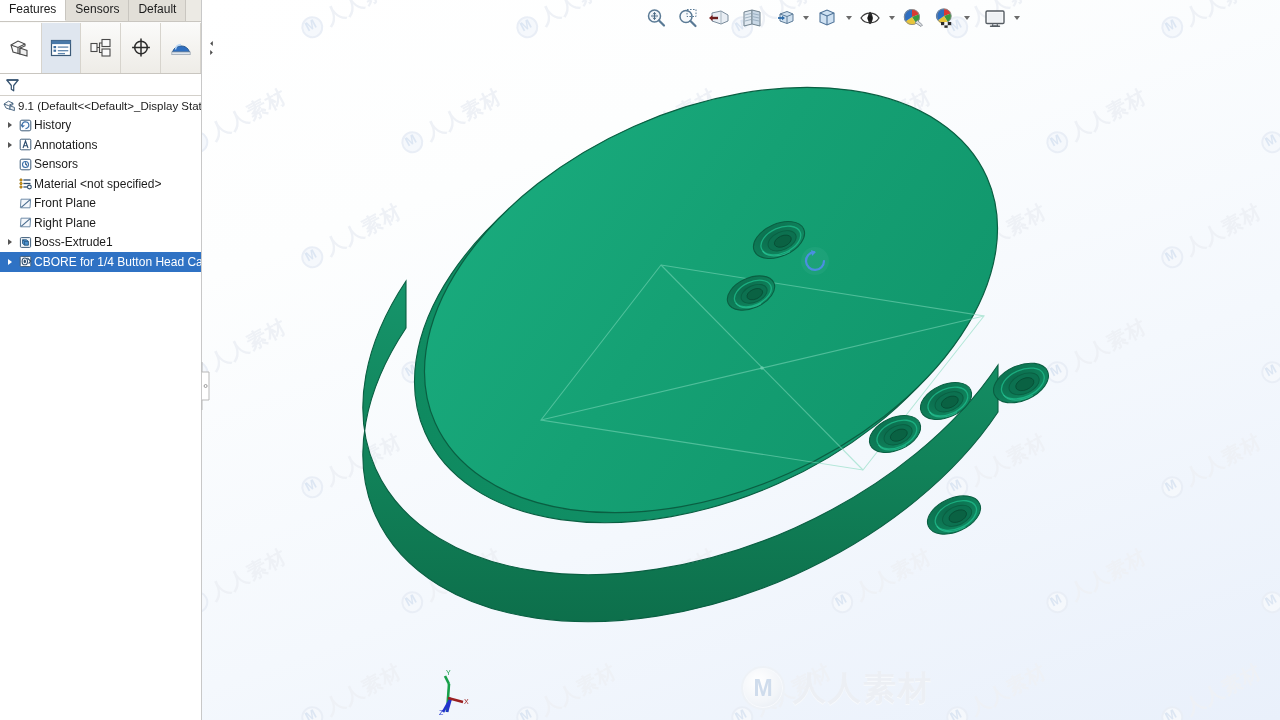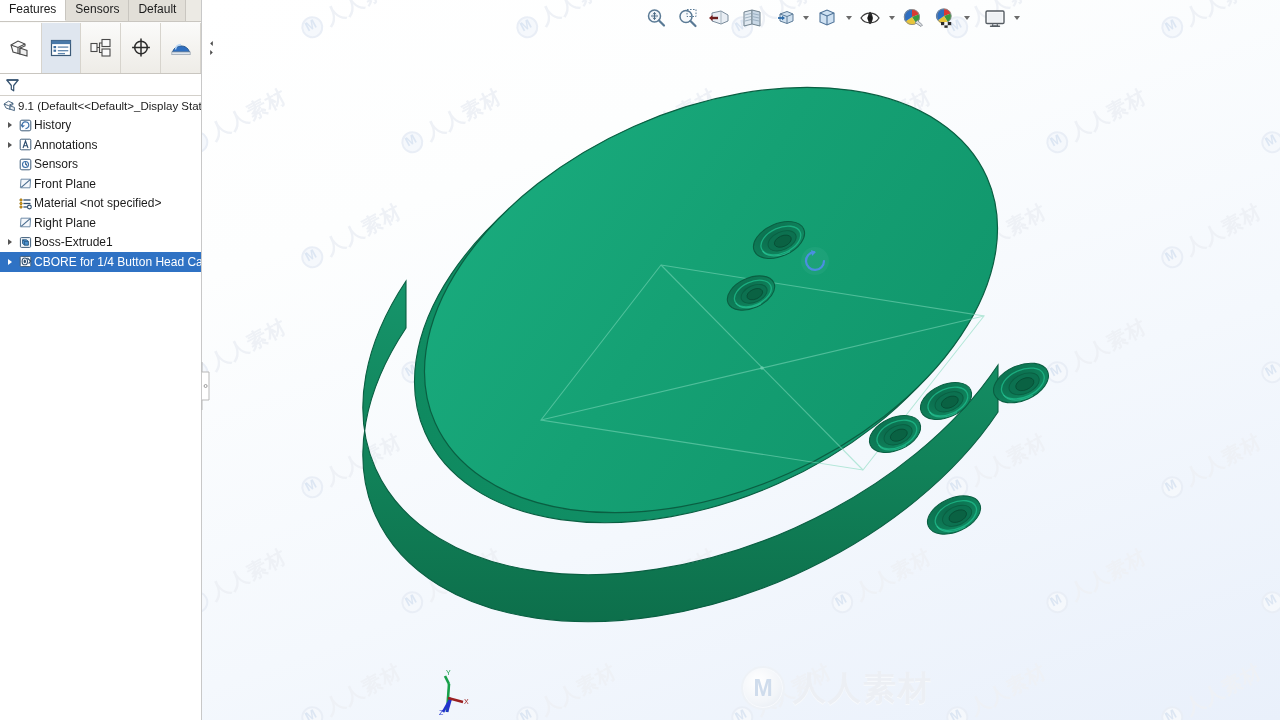--- a/index.html
+++ b/index.html
@@ -557,30 +557,20 @@
                 <circle cx="7.5" cy="7.5" r="3" fill="none" stroke="#3b6fa8" stroke-width="1.1"></circle>
                 <path d="M 7.5 5.2 L 7.5 7.5 L 9.2 8.6" stroke="#3b6fa8" stroke-width="1"></path>
               </svg>
             </span>
             <span class="tlabel">Sensors</span>
           </div>
           <div class="tree-row">
             <span class="tw"></span>
             <span class="ti">
               <svg width="15" height="15" viewBox="0 0 15 15">
-                <path d="M 3 3.2 L 12.6 3.2 L 12 11.8 L 2.4 11.8 Z" fill="#f4f7fb" stroke="#6e8ca8" stroke-width="1"></path>
-                <path d="M 3.2 11.4 L 12.2 3.6" stroke="#4a6d8f" stroke-width="1.2"></path>
-              </svg>
-            </span>
-            <span class="tlabel">Front Plane</span>
-          </div>
-          <div class="tree-row">
-            <span class="tw"></span>
-            <span class="ti">
-              <svg width="15" height="15" viewBox="0 0 15 15">
                 <g fill="#e8a317" stroke="#8a6510" stroke-width="0.7">
                   <circle cx="3" cy="4" r="1.2"></circle>
                   <circle cx="3" cy="7.5" r="1.2"></circle>
                   <circle cx="3" cy="11" r="1.2"></circle>
                 </g>
                 <g stroke="#2d4d6e" stroke-width="1.3">
                   <path d="M 5.4 4 L 12.5 4"></path>
                   <path d="M 5.4 7.5 L 12.5 7.5"></path>
                   <path d="M 5.4 11 L 9.6 11"></path>
                 </g>
@@ -590,20 +580,30 @@
             <span class="tlabel">Material &lt;not specified&gt;</span>
           </div>
           <div class="tree-row">
             <span class="tw"></span>
             <span class="ti">
               <svg width="15" height="15" viewBox="0 0 15 15">
                 <path d="M 3 3.2 L 12.6 3.2 L 12 11.8 L 2.4 11.8 Z" fill="#f4f7fb" stroke="#6e8ca8" stroke-width="1"></path>
                 <path d="M 3.2 11.4 L 12.2 3.6" stroke="#4a6d8f" stroke-width="1.2"></path>
               </svg>
             </span>
+            <span class="tlabel">Front Plane</span>
+          </div>
+          <div class="tree-row">
+            <span class="tw"></span>
+            <span class="ti">
+              <svg width="15" height="15" viewBox="0 0 15 15">
+                <path d="M 3 3.2 L 12.6 3.2 L 12 11.8 L 2.4 11.8 Z" fill="#f4f7fb" stroke="#6e8ca8" stroke-width="1"></path>
+                <path d="M 3.2 11.4 L 12.2 3.6" stroke="#4a6d8f" stroke-width="1.2"></path>
+              </svg>
+            </span>
             <span class="tlabel">Right Plane</span>
           </div>
           <div class="tree-row">
             <span class="tw">
               <span class="chev"></span>
             </span>
             <span class="ti">
               <svg width="15" height="15" viewBox="0 0 15 15">
                 <rect x="2.4" y="2.6" width="10.2" height="9.8" rx="1" fill="#f2f6fa" stroke="#3f5d7a" stroke-width="1"></rect>
                 <path d="M 4.6 4.8 L 8.4 4.8 L 10.4 6.4 L 10.4 10.2 L 6.6 10.2 L 4.6 8.6 Z" fill="#4f93cf" stroke="#23567f" stroke-width="0.9"></path>

